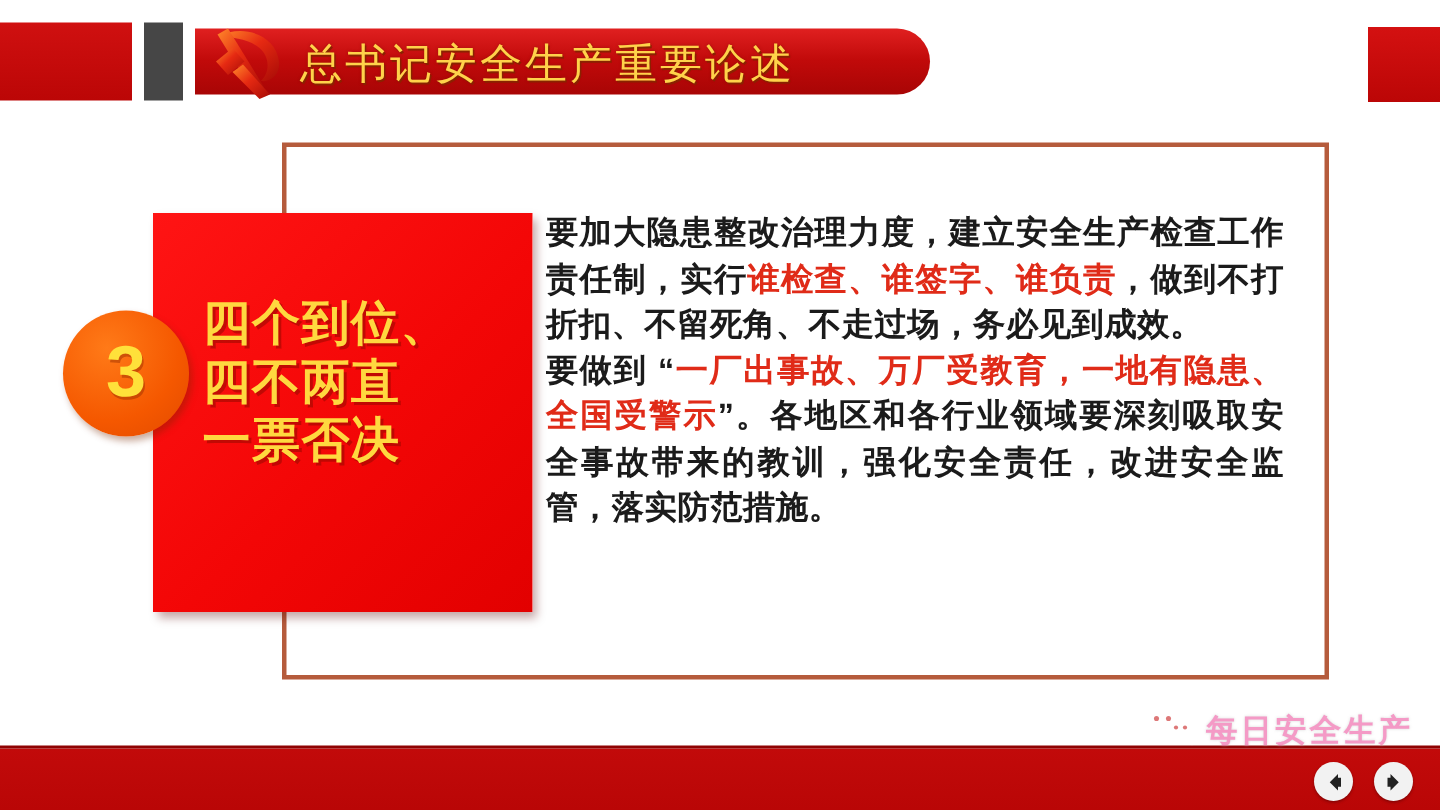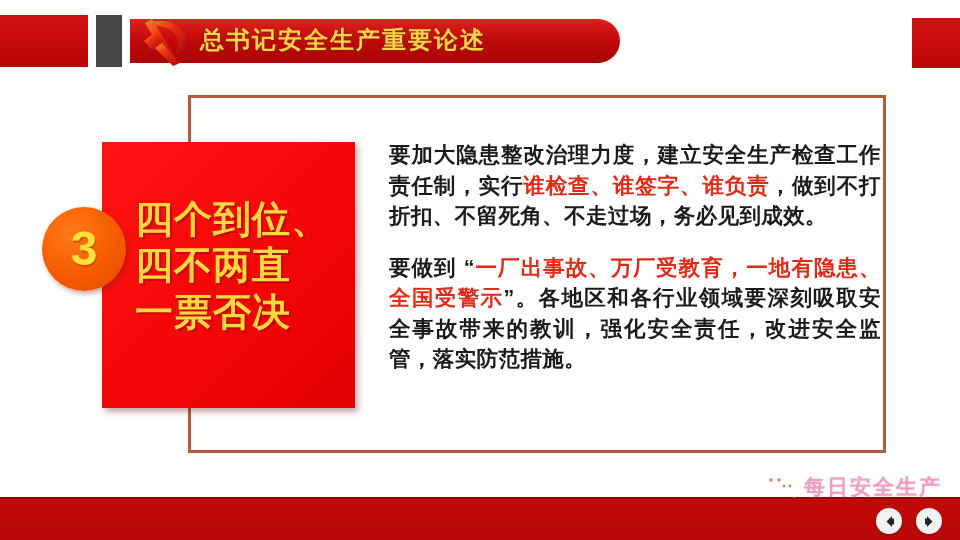--- a/index.html
+++ b/index.html
@@ -26,21 +26,21 @@
   }
 
   
   .header-banner{
     position:absolute; left:130px; top:19px; width:490px; height:44px;
     background:linear-gradient(180deg,#e02020 0%,#c10a0a 48%,#a80505 100%);
     border-radius:0 24px 24px 0;
   }
   .header-title{
     position:absolute; left:200px; top:24px;
-    font-size:24px; font-weight:bold; letter-spacing:2px;
+    font-size:28px; font-weight:normal; letter-spacing:2px;
     color:#ffd24a;
     text-shadow:1px 1px 0 #8a2200, 0 0 2px rgba(120,20,0,.6);
     white-space:nowrap;
     z-index:4;
   }
   .party-emblem{
     position:absolute; left:136px; top:14px; width:58px; height:52px; z-index:5;
   }
 
   
@@ -53,21 +53,21 @@
   
   .red-card{
     position:absolute; left:102px; top:142px; width:253px; height:266px;
     background:linear-gradient(135deg,#ff1414 0%,#f30606 55%,#e20000 100%);
     box-shadow:3px 4px 6px rgba(90,0,0,.35);
     z-index:6;
   }
   .red-card-text{
     position:absolute; left:135px; top:196px; width:222px;
     z-index:7;
-    font-size:38px; font-weight:bold; line-height:1.22;
+    font-size:32px; font-weight:bold; line-height:1.22;
     letter-spacing:1px;
     color:#ffd83f;
     text-shadow:2px 2px 0 rgba(150,10,0,.55);
     white-space:pre-line;
   }
 
   
   .num-badge{
     position:absolute; left:42px; top:207px; width:84px; height:84px;
     border-radius:50%;
@@ -77,29 +77,29 @@
     display:flex; align-items:center; justify-content:center;
   }
   .num-badge span{
     font-size:48px; font-weight:bold; color:#ffe13a;
     text-shadow:1px 2px 0 rgba(160,50,0,.5);
     line-height:1;
   }
 
   
   .body-copy{
-    position:absolute; left:389px; top:140px; width:492px;
+    position:absolute; left:364px; top:140px; width:492px;
     z-index:7;
   }
   .para{
     font-size:21.5px; font-weight:bold; line-height:1.42;
     color:#1b1b1b; text-align:justify;
     letter-spacing:.4px;
   }
-  .para + .para{ margin-top:21px; }
+  .para + .para{ }
   .hl{ color:#e02b18; }
 
   
   .bottom-band{
     position:absolute; left:0; bottom:0; width:960px; height:43px;
     background:linear-gradient(180deg,#c20a0a 0%,#b90606 100%);
     border-top:2px solid #8f0303;
   }
 
   

